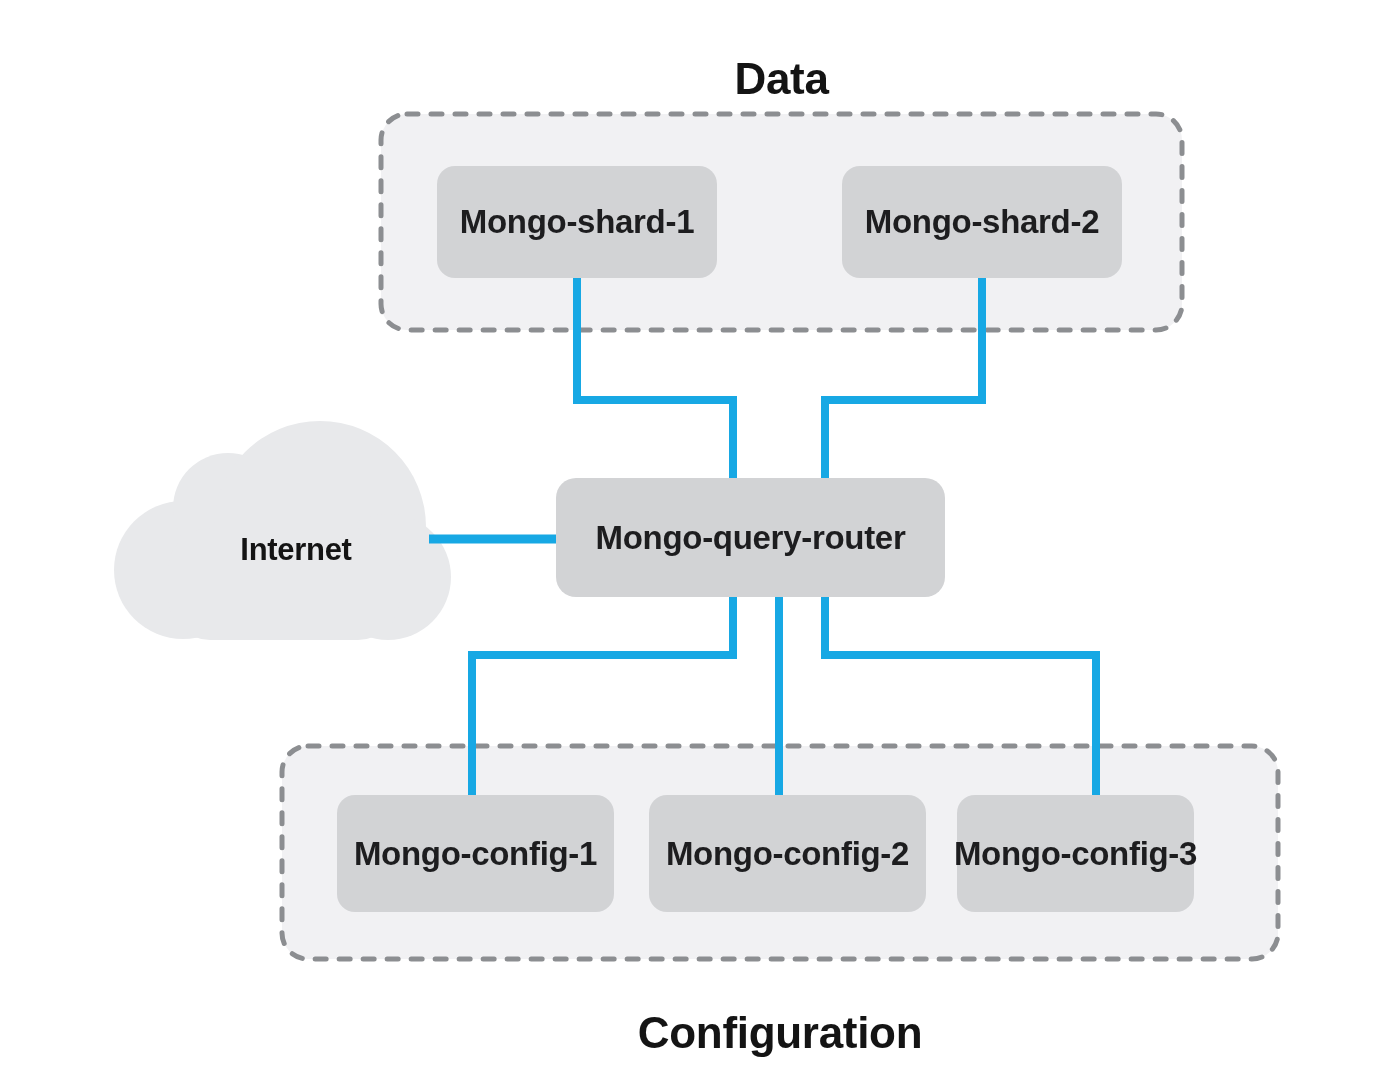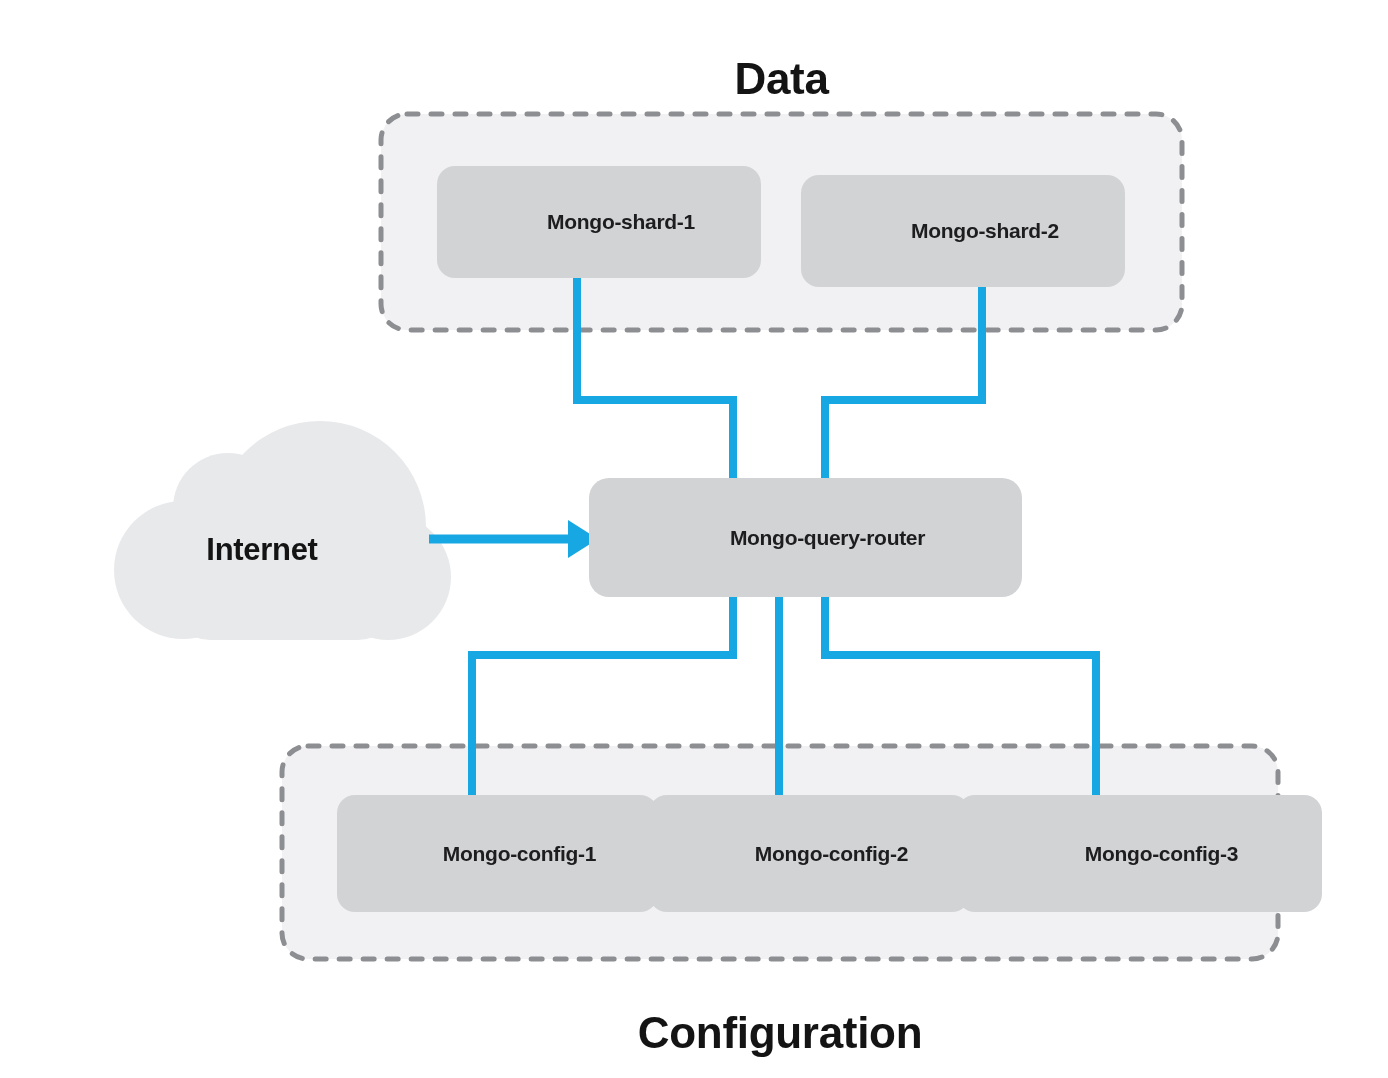--- a/index.html
+++ b/index.html
@@ -35,25 +35,24 @@
     stroke-width:8;
     stroke-linejoin:miter;
   }
   .arrow line{stroke:var(--c-connector,#17a8e4);stroke-width:9;}
   .arrow polygon{fill:var(--c-connector,#17a8e4);}
   .node{
     position:absolute;z-index:2;
     background:var(--c-node-fill,#d2d3d5);
     border-radius:18px;
     display:flex;align-items:center;justify-content:center;
-    font-weight:700;font-size:21px;
+    font-weight:700;font-size:33px;
     color:var(--c-node-text,#1d1d1f);
     letter-spacing:-0.3px;
     white-space:nowrap;
-    padding-left:44px;
   }
   .caption{
     position:absolute;z-index:2;
     text-align:center;
     font-weight:700;font-size:44px;
     color:var(--c-label-text,#141414);
     letter-spacing:-0.3px;
   }
 </style>
 </head>
@@ -83,22 +82,22 @@
     </g>
 
     <g class="arrow">
       <line x1="429" y1="539" x2="570" y2="539"></line>
       <polygon points="568,520 568,558 598,539"></polygon>
     </g>
   </svg>
 
   <div class="caption" style="left:381px;top:54px;width:801px;">Data</div>
   <div class="caption" style="left:282px;top:1008px;width:996px;">Configuration</div>
-  <div class="caption" style="left:162px;top:532px;width:200px;font-size:31px;">Internet</div>
+  <div class="caption" style="left:196px;top:532px;width:200px;font-size:31px;">Internet</div>
 
   <div class="node" style="left:437px;top:166px;width:280px;height:112px;">Mongo-shard-1</div>
-  <div class="node" style="left:801px;top:166px;width:280px;height:112px;margin-top:9px;">Mongo-shard-2</div>
-  <div class="node" style="left:589px;top:478px;width:389px;height:119px;border-radius:20px;">Mongo-query-router</div>
+  <div class="node" style="left:842px;top:166px;width:280px;height:112px;">Mongo-shard-2</div>
+  <div class="node" style="left:556px;top:478px;width:389px;height:119px;border-radius:20px;">Mongo-query-router</div>
   <div class="node" style="left:337px;top:795px;width:277px;height:117px;">Mongo-config-1</div>
   <div class="node" style="left:649px;top:795px;width:277px;height:117px;text-align:center;">Mongo-config-2</div>
-  <div class="node" style="left:957px;top:795px;width:321px;height:117px;">Mongo-config-3</div>
+  <div class="node" style="left:957px;top:795px;width:237px;height:117px;">Mongo-config-3</div>
 
 </div>
 
 </body></html>

